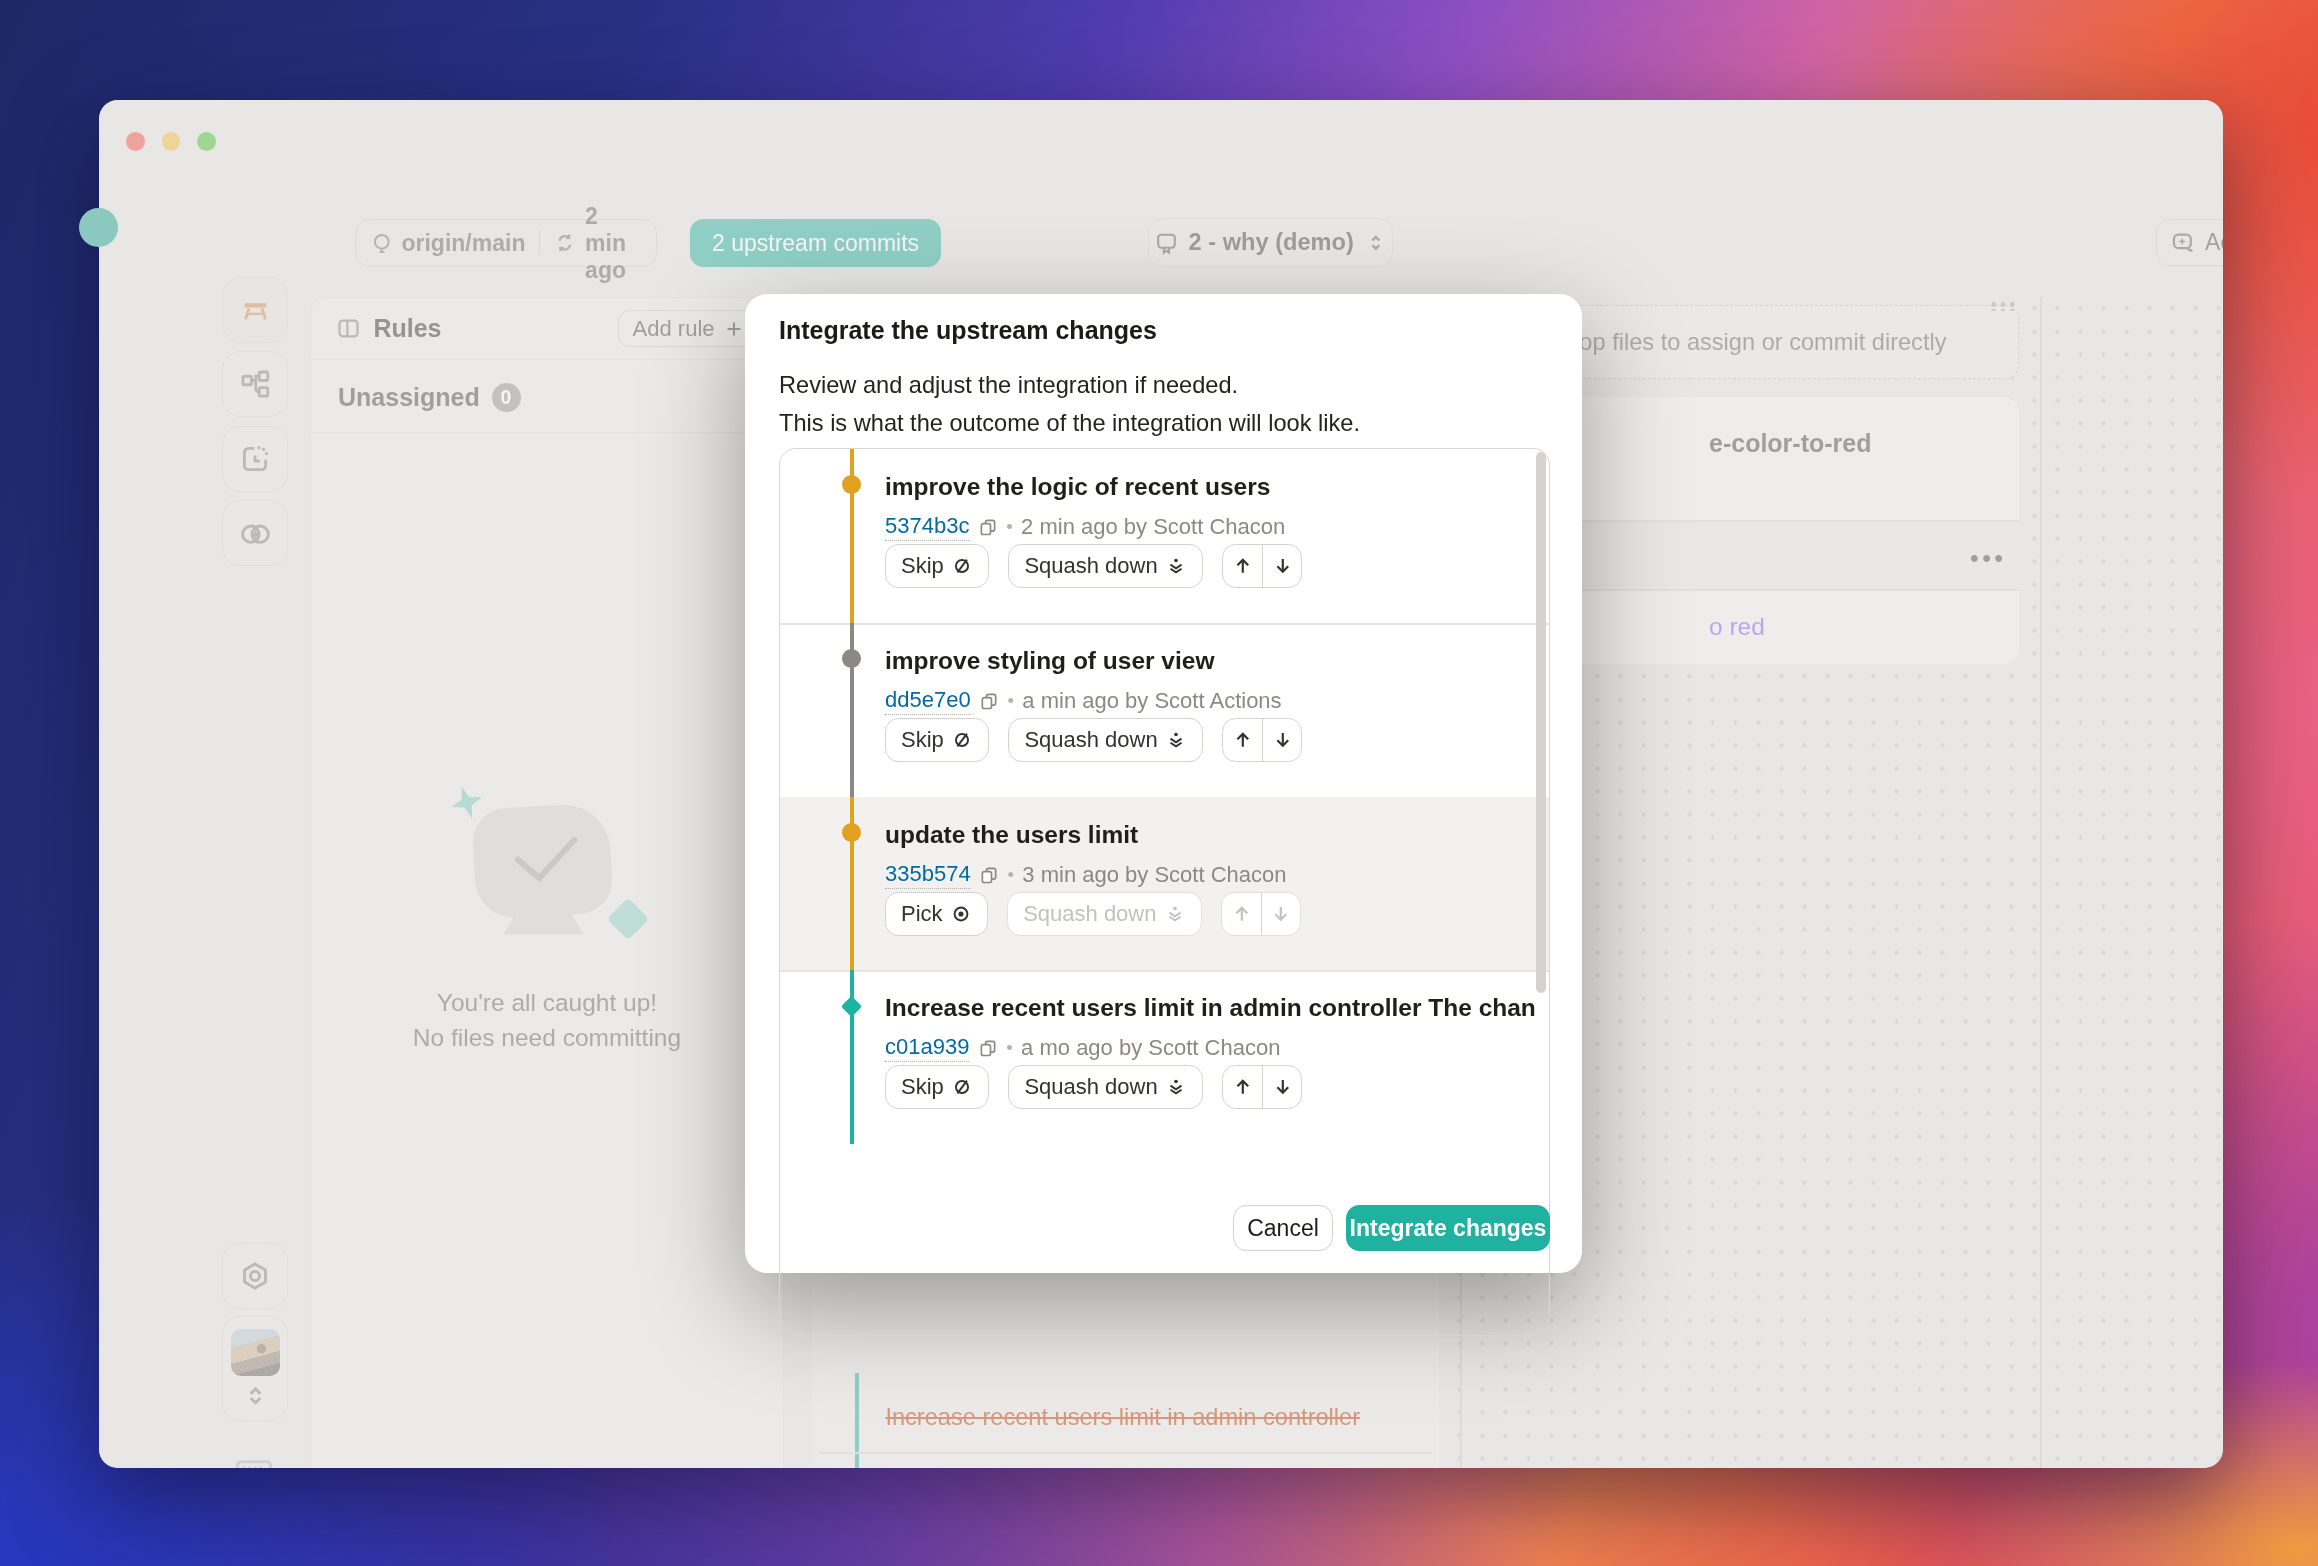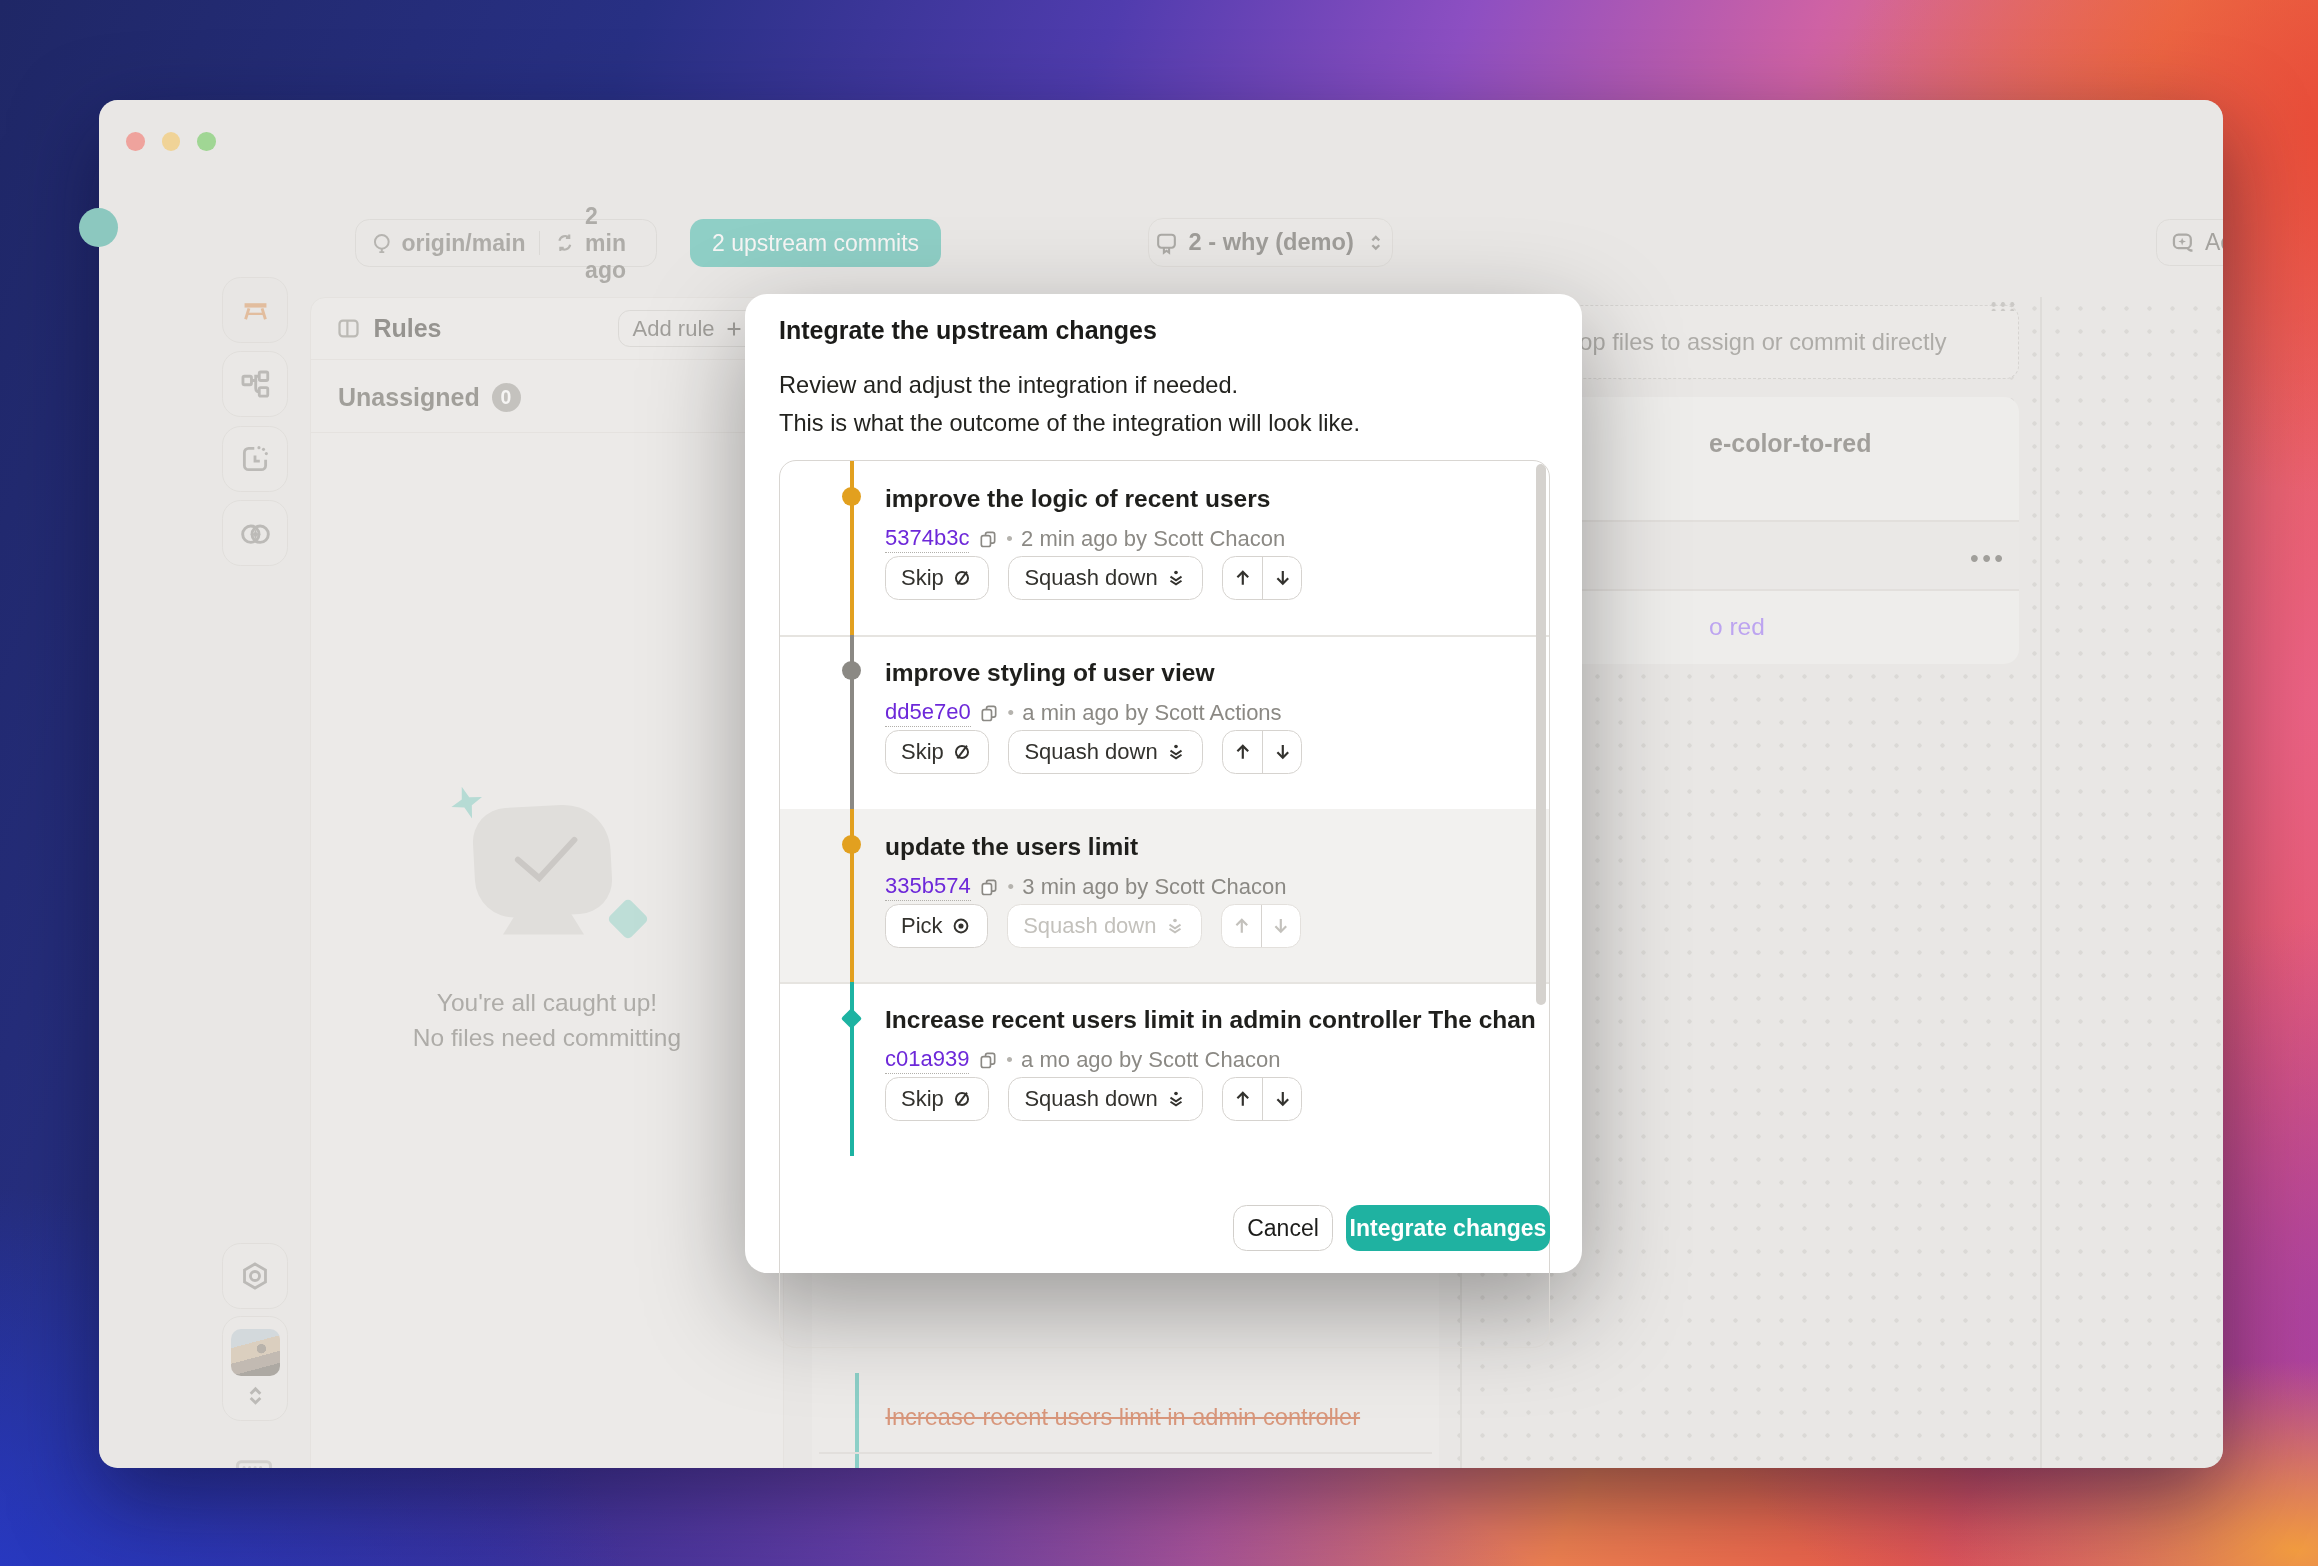--- a/index.html
+++ b/index.html
@@ -60,31 +60,31 @@
   .dots-handle { position:absolute; top:4.2px; width:29px; height:10px;
     background-image:radial-gradient(circle, #a8a6a2 2.2px, transparent 2.5px); background-size:9.3px 6.8px; }
   .lane-card { position:absolute; left:8.4px; top:89px; width:627px; height:1170px; background:#eae9e7; border-radius:15px; overflow:hidden; }
   .branch-card { position:absolute; left:678px; top:100px; width:537px; height:267px; background:#efeeec; border-radius:15px; overflow:hidden; }
 
   
   .modal { position:absolute; left:745px; top:294px; width:837px; height:979px; background:#fff; border-radius:22px;
     box-shadow:0 34px 101px rgba(0,0,0,.35); z-index:100; }
   .m-title { position:absolute; left:34px; top:22px; font-size:25px; font-weight:700; color:#1b1b19; }
   .m-desc { position:absolute; left:34px; font-size:23.6px; color:#23231f; }
-  .clist { position:absolute; left:34px; top:166px; width:771px; height:888px; border:1.7px solid #d9d6d2; border-radius:17px; overflow:hidden; }
+  .clist { position:absolute; left:34px; top:154px; width:771px; height:888px; border:1.7px solid #d9d6d2; border-radius:17px; overflow:hidden; }
   .crow { position:absolute; left:0; width:100%; height:174px; }
   .crow.selected { background:#f2f1ef; }
   .crow .rail { position:absolute; left:70px; top:0; width:4.2px; height:100%; }
   .crow .dot { position:absolute; left:62px; top:26px; width:19.4px; height:19.4px; border-radius:50%; }
   .crow .dmd { position:absolute; left:64px; top:29px; width:15px; height:15px; transform:rotate(45deg); border-radius:2.5px; }
   .c-orange { background:#e2a01f; } .c-gray { background:#8b8984; } .c-teal { background:#1db3a2; }
   .crow .ttl { position:absolute; left:105px; top:23.6px; width:650px; font-size:24.5px; font-weight:600; color:#1f1f1c;
     white-space:nowrap; overflow:hidden; }
   .crow .meta { position:absolute; left:105px; top:64px; display:flex; align-items:center; gap:8.4px; font-size:22px; color:#8b8984; }
-  .crow .hash { color:#6d28d9; border-bottom:1.7px dotted #b1afaa; padding-bottom:0.8px;text-align:right; }
+  .crow .hash { color:#0369a1; border-bottom:1.7px dotted #b1afaa; padding-bottom:0.8px;text-align:right; }
   .crow .bullet { color:#b5b3ae; font-size:18.6px; }
   .crow .btns { position:absolute; left:105px; top:95px; display:flex; gap:19px; }
   .mbtn { height:44px; border:1.7px solid #d6d3cf; border-radius:13.5px; background:#fff; display:flex; align-items:center;
     gap:7.6px; padding:0 15px; font-size:22px; color:#33322e; }
   .arrgrp { height:44px; border:1.7px solid #d6d3cf; border-radius:13.5px; background:#fff; display:flex; overflow:hidden; }
   .arrgrp .cell { width:39px; display:flex; align-items:center; justify-content:center; color:#33322e; }
   .arrgrp .cell + .cell { border-left:1.7px solid #d6d3cf; }
   .disabled { color:#c3c1bc !important; border-color:#e3e0dc !important; }
   .disabled .cell { color:#c3c1bc; }
   .rdiv { position:absolute; left:0; width:100%; height:1.7px; background:#e6e4e0; }

